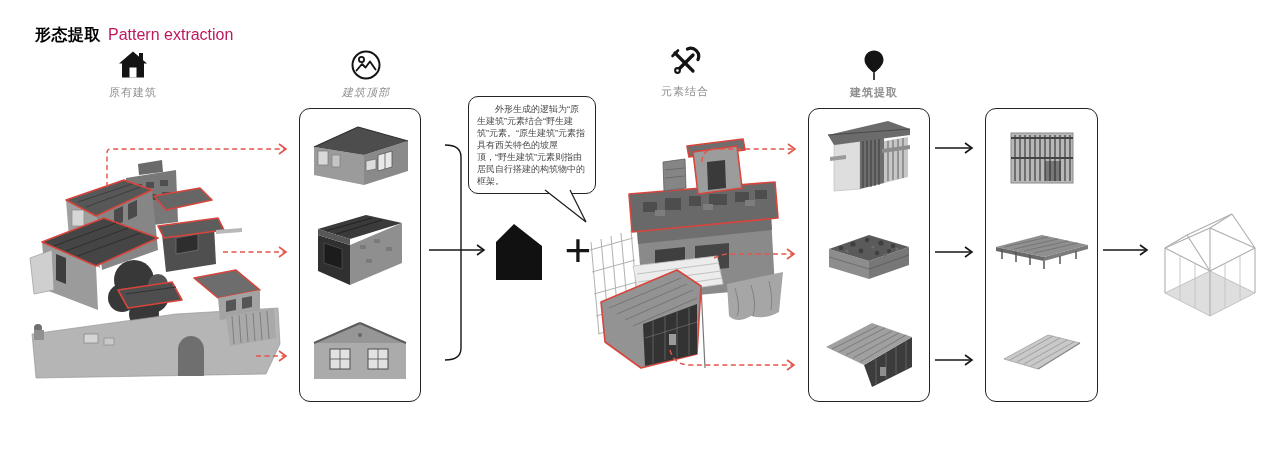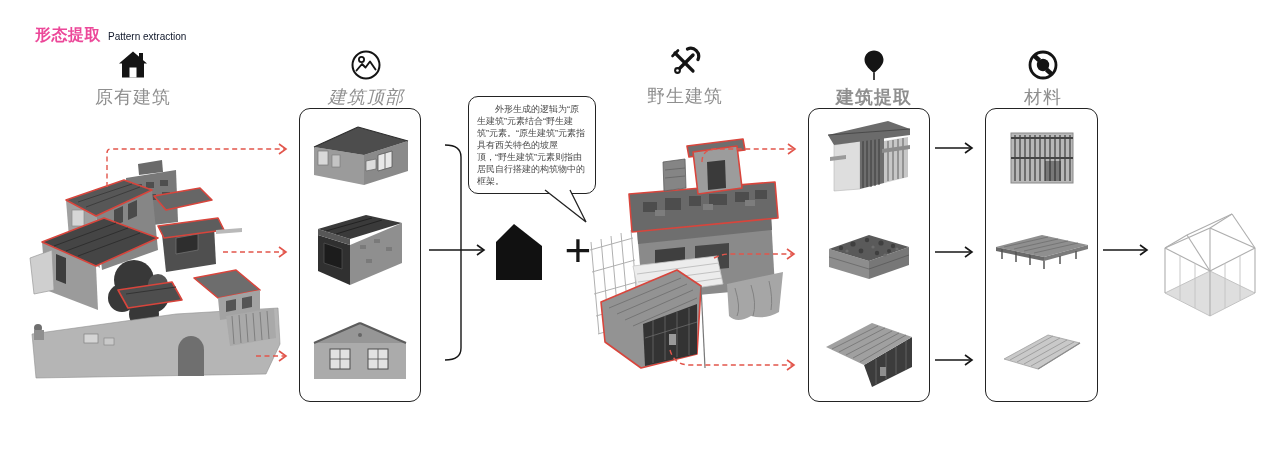--- a/index.html
+++ b/index.html
@@ -9,26 +9,26 @@
     --gray-text:#8f8f8f;
     --panel-border:#232323;
   }
   html,body{margin:0;padding:0;background:#ffffff;}
   .canvas{
     position:relative;width:1269px;height:451px;background:#fff;overflow:hidden;
     font-family:"Liberation Sans","DejaVu Sans",sans-serif;
   }
   
   .title{position:absolute;left:35px;top:25px;display:flex;align-items:baseline;gap:7px;}
-  .title-zh{font-size:16px;font-weight:bold;color:#ec4899;letter-spacing:.5px;}
-  .title-en{font-size:10px;color:#0f172a;}
+  .title-zh{font-size:16px;font-weight:bold;color:#000000;letter-spacing:.5px;}
+  .title-en{font-size:16px;color:#be185d;}
   
   .stage{position:absolute;width:120px;display:flex;flex-direction:column;align-items:center;}
   .stage .icon{height:36px;display:flex;align-items:flex-end;justify-content:center;}
-  .stage .label{margin-top:3px;font-size:18px;color:var(--gray-text);letter-spacing:1px;white-space:nowrap;}
+  .stage .label{margin-top:3px;font-size:11px;color:var(--gray-text);letter-spacing:1px;white-space:nowrap;}
   .st-original{left:73px;top:46px;}
   .st-rooftop{left:306px;top:46px;font-style:italic;}
   .st-wild{left:625px;top:45px;}
   .st-extraction{left:814px;top:46px;font-weight:bold;}
   .st-material{left:983px;top:46px;}
   
   .panel{position:absolute;top:108px;height:294px;border:1.3px solid var(--panel-border);border-radius:11px;background:#fff;box-sizing:border-box;z-index:2;}
   .panel-rooftop{left:299px;width:122px;}
   .panel-extraction{left:808px;width:122px;}
   .panel-material{left:985px;width:113px;}
@@ -89,44 +89,33 @@
     <span class="icon">
       <svg width="36" height="36" viewBox="0 0 36 36">
         <path d="M20.5 4 A8 8 0 0 1 31 14.5" fill="none" stroke="#141414" stroke-width="3.2" stroke-linecap="round"></path>
         <line x1="26" y1="10" x2="11" y2="25" stroke="#141414" stroke-width="3.4" stroke-linecap="round"></line>
         <line x1="8" y1="8" x2="26" y2="26" stroke="#141414" stroke-width="3.2" stroke-linecap="round"></line>
         <line x1="5.5" y1="11" x2="11" y2="5.5" stroke="#141414" stroke-width="2.6" stroke-linecap="round"></line>
         <circle cx="10.5" cy="25.5" r="3.4" fill="#141414"></circle>
         <circle cx="10.5" cy="25.5" r="1.3" fill="#ffffff"></circle>
       </svg>
     </span>
-    <span class="label">野生建筑</span>
+    <span class="label">元素结合</span>
   </div>
 
   <div class="stage st-extraction">
     <span class="icon">
       <svg width="34" height="34" viewBox="0 0 34 34">
         <path d="M17 2.5 C22.3 2.5 26.5 6.6 26.5 11.8 C26.5 17.6 20 22.6 17 25.2 C14 22.6 7.5 17.6 7.5 11.8 C7.5 6.6 11.7 2.5 17 2.5 Z" fill="#141414"></path>
         <line x1="17" y1="25" x2="17" y2="32" stroke="#141414" stroke-width="1.6"></line>
       </svg>
     </span>
     <span class="label">建筑提取</span>
   </div>
 
-  <div class="stage st-material">
-    <span class="icon">
-      <svg width="34" height="34" viewBox="0 0 34 34">
-        <circle cx="17" cy="17" r="13" fill="none" stroke="#141414" stroke-width="2.8"></circle>
-        <circle cx="17" cy="17" r="6.2" fill="#141414"></circle>
-        <line x1="8" y1="7.5" x2="13.5" y2="12.5" stroke="#141414" stroke-width="4.4"></line>
-        <line x1="20.5" y1="21.5" x2="26" y2="26.5" stroke="#141414" stroke-width="4.4"></line>
-      </svg>
-    </span>
-    <span class="label">材料</span>
-  </div>
 
   <div class="fig collage-left">
     <svg width="265" height="272" viewBox="0 0 265 272">
 
       <polygon points="100,40 150,32 152,84 102,90" fill="#787878"></polygon>
       <polygon points="112,26 136,22 137,34 113,37" fill="#6a6a6a"></polygon>
       <g fill="#4e4e4e">
         <rect x="108" y="46" width="8" height="6"></rect>
           <rect x="120" y="44" width="8" height="6"></rect>
           <rect x="134" y="42" width="8" height="6"></rect>

